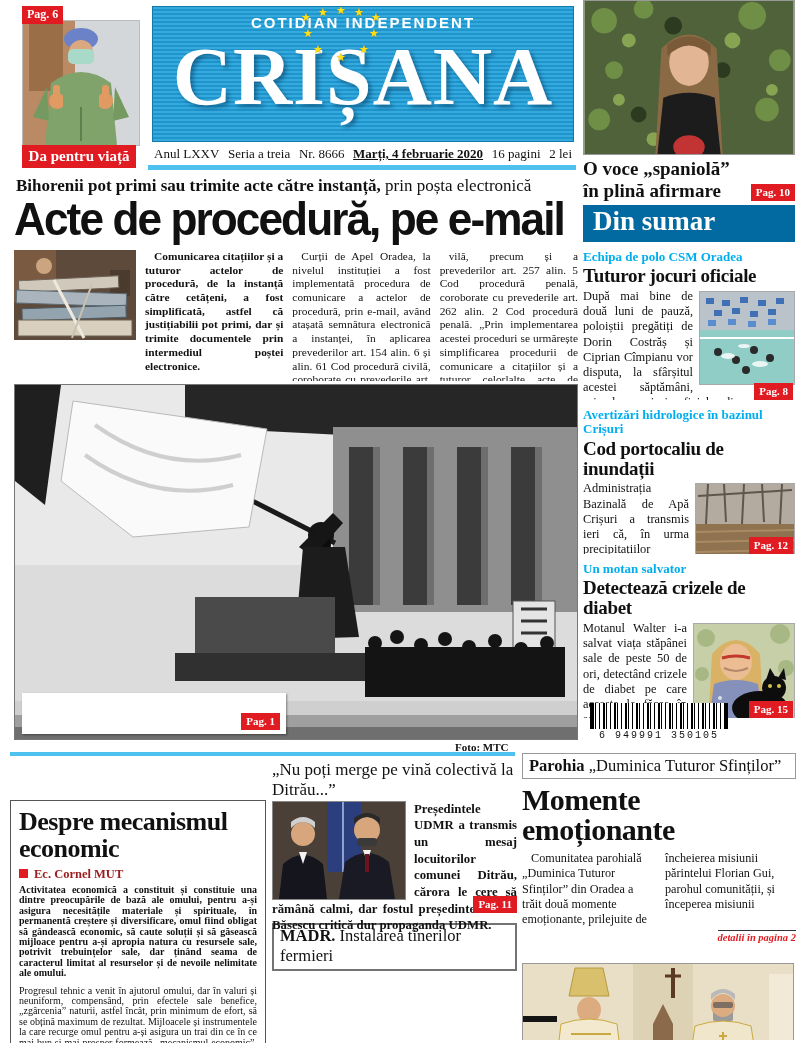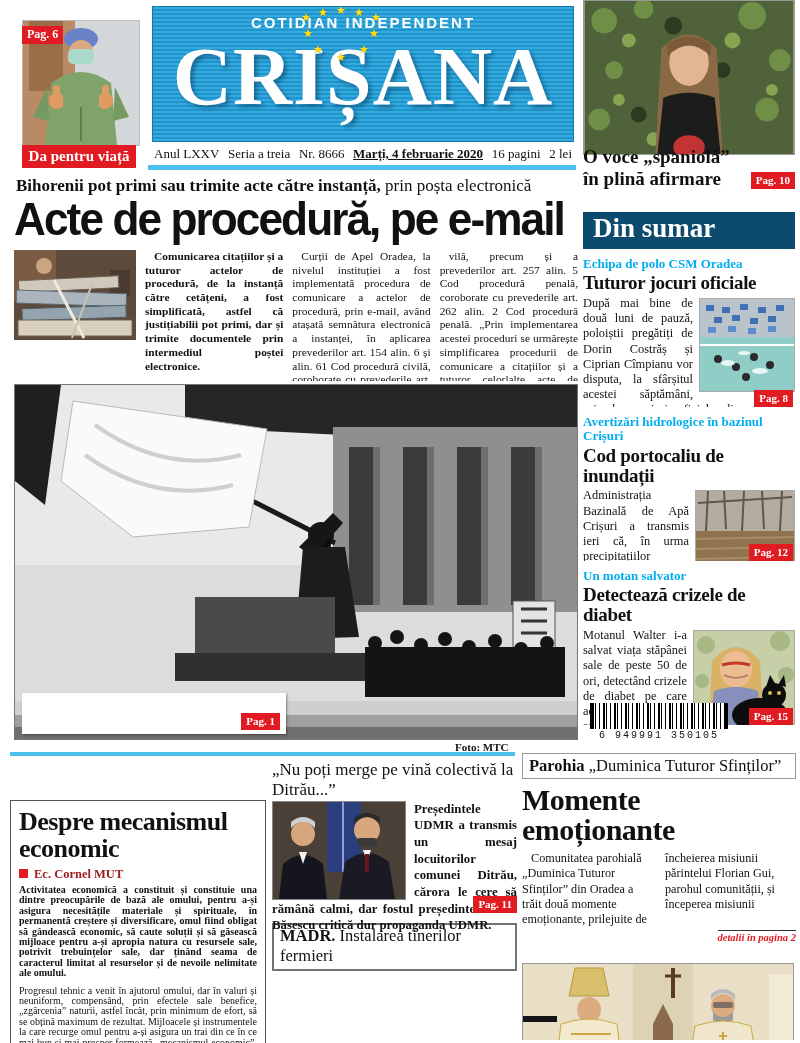--- a/index.html
+++ b/index.html
@@ -1,20 +1,20 @@
 <!DOCTYPE html>
 <html><head>
 <meta charset="utf-8">
 <style>
   html,body{margin:0;padding:0;background:#888;}
   #page{position:relative;width:800px;height:1043px;background:#fff;overflow:hidden;
         font-family:"Liberation Serif","DejaVu Serif",serif;color:#111;}
   .abs{position:absolute;}
   .badge{display:inline-block;background:#e11b22;color:#fff;font-weight:bold;
-         font-size:11px;line-height:1.1;padding:2px 5px 3px;font-family:"Liberation Serif",serif;margin-top:20px;}
+         font-size:11px;line-height:1.1;padding:2px 5px 3px;font-family:"Liberation Serif",serif;}
   .jtext{text-align:justify;}
   .more-link{float:right;color:#e11b22;font-weight:bold;font-style:italic;font-size:10.5px;
              border-top:1px solid #333;padding-top:1px;margin-top:3px;}
   
   #promo-left{left:14px;top:4px;width:128px;height:166px;}
   #promo-left .badge{position:absolute;left:8px;top:2px;z-index:3;font-size:12px;}
   #promo-left svg{position:absolute;left:8px;top:16px;border:1px solid #bbb;}
   #promo-banner{position:absolute;left:8px;bottom:2px;width:114px;background:#e11b22;color:#fff;
                 text-align:center;font-weight:bold;font-size:15px;padding:3px 0;}
   #masthead{left:152px;top:6px;width:422px;height:136px;
@@ -48,24 +48,24 @@
   #lcol-b,#lcol-c,#lcol-d{flex:1;}
   .lede{font-weight:bold;}
   
   #main-photo{left:14px;top:384px;width:564px;height:356px;border:1px solid #777;box-sizing:border-box;}
   #main-caption{position:absolute;left:7px;bottom:5px;width:252px;background:#fff;padding:4px 6px;
                 font-weight:bold;font-size:13.5px;line-height:1.25;box-shadow:1px 1px 2px rgba(0,0,0,.4);}
   #main-caption .badge{float:right;margin:2px 0 0 4px;}
   #photo-credit{left:455px;top:741px;font-weight:bold;font-size:11px;}
   #rule-bottom{left:10px;top:752px;width:505px;height:4px;background:#4fc1ef;}
   
-  #sidebar{left:583px;top:146px;width:212px;}
+  #sidebar{left:583px;top:158px;width:212px;}
   #sb-promo{position:relative;height:46px;font-weight:bold;font-size:19px;line-height:1.15;}
   #sb-promo .badge{position:absolute;right:0;bottom:3px;}
-  #sb-header{margin-top:20px;background:#0c4a6e;color:#fff;font-weight:bold;font-size:27px;
+  #sb-header{margin-top:1px;background:#0369a1;color:#fff;font-weight:bold;font-size:27px;
              padding:1px 0 5px 10px;}
   .story{position:relative;overflow:hidden;margin-top:8px;}
   .skicker{color:#00aeef;font-weight:bold;font-size:13px;line-height:1.1;}
   .stitle{font-weight:bold;font-size:19px;line-height:1.05;margin:2px 0 3px;letter-spacing:-.3px;}
   .sphoto{float:right;margin:2px 0 2px 6px;border:1px solid #aaa;}
   .sbody{font-size:12.4px;line-height:1.22;}
   .sbadge{position:absolute;right:2px;bottom:0;}
   #story-0{height:150px;} #story-1{height:146px;} #story-2{height:156px;}
   
   #barcode{left:590px;top:703px;width:138px;}

